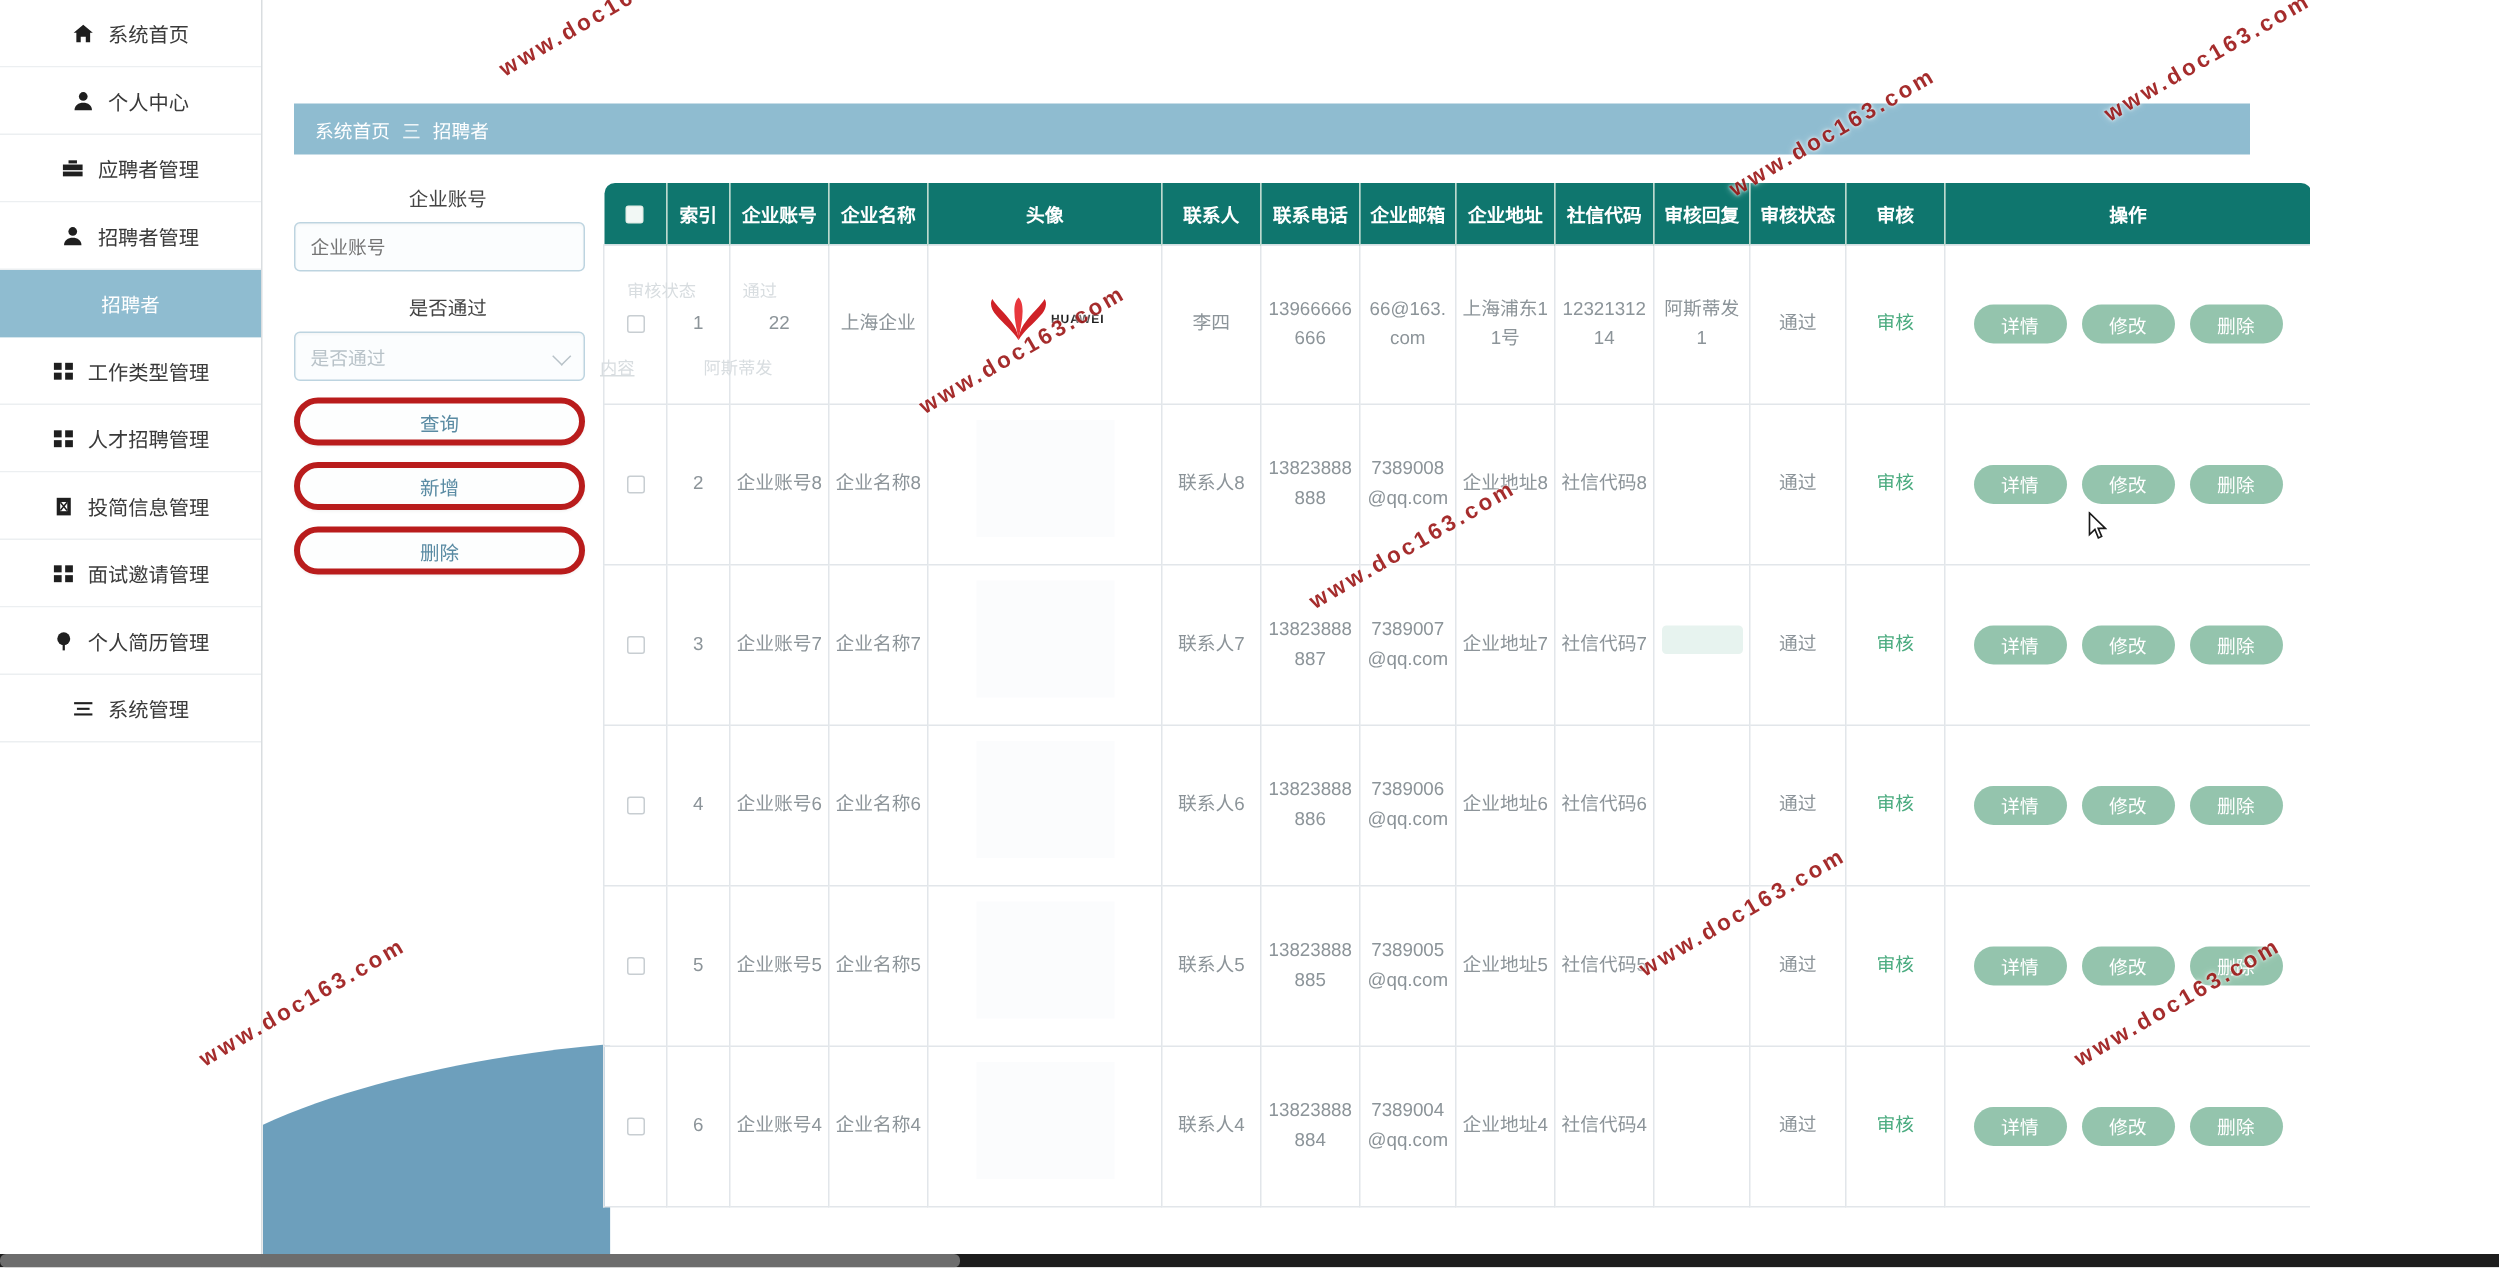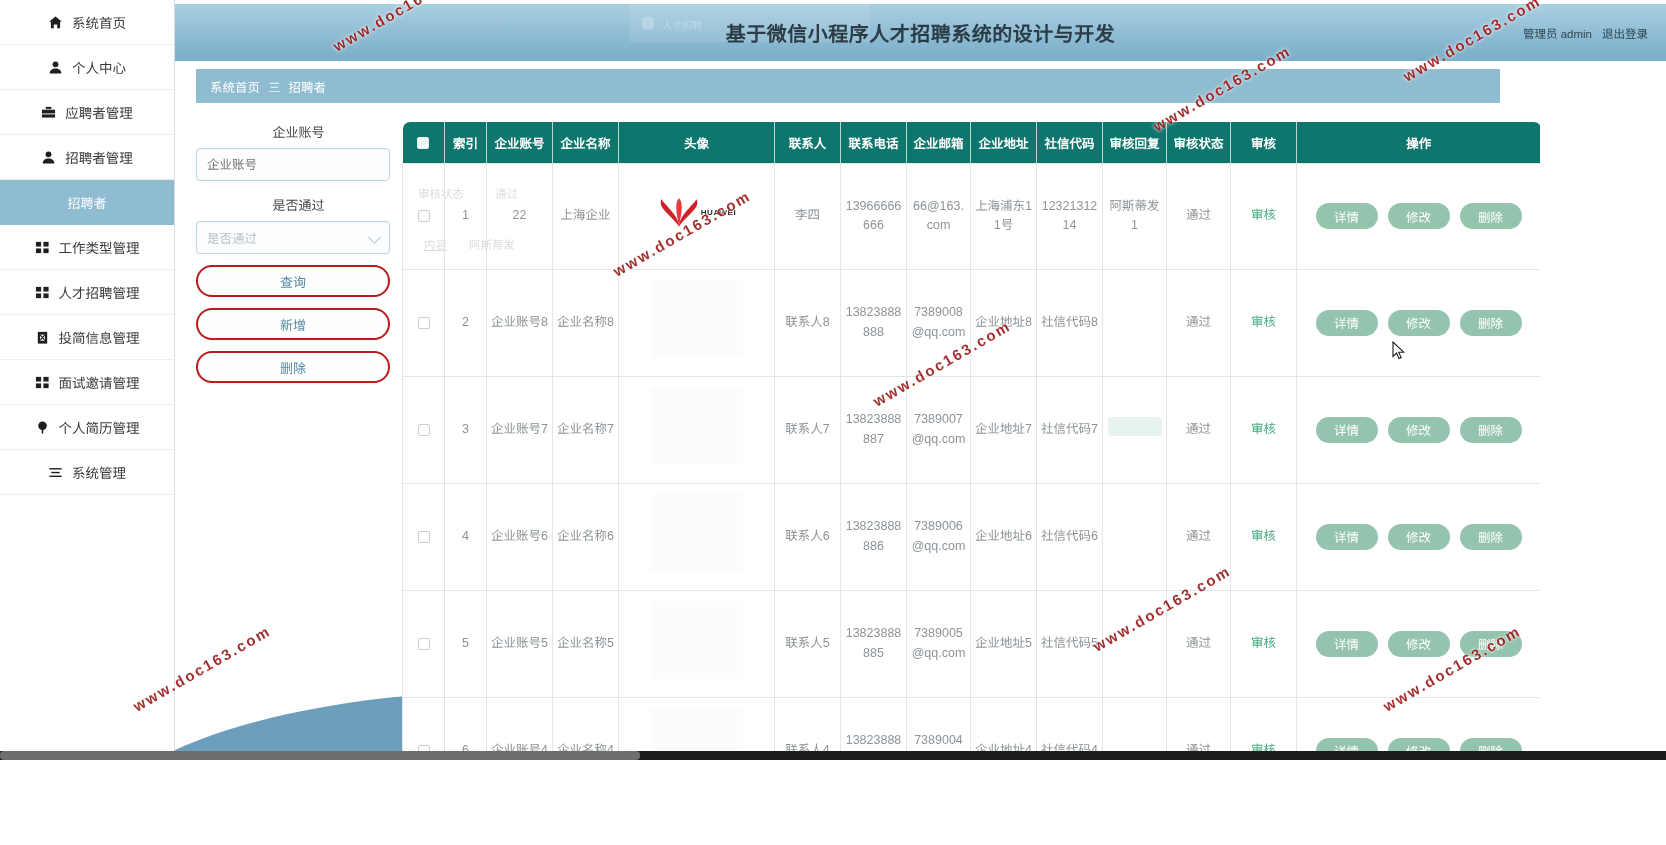--- a/index.html
+++ b/index.html
@@ -2,21 +2,21 @@
 <html lang="zh-CN"><head>
 <meta charset="utf-8">
 <title>招聘者管理</title>
 <style>
   * { box-sizing: border-box; margin: 0; padding: 0; }
   html, body {
     width: 1666px; height: 845px; overflow: hidden;
     font-family: "Liberation Sans", "DejaVu Sans", sans-serif;
     background: #ffffff;
   }
-  #app { position: relative; width: 1666px; height: 760px; overflow: hidden; background:#fff; }
+  #app { position: relative; width: 1666px; height: 845px; overflow: hidden; background:#fff; }
 
   
   #sidebar {
     position: absolute; left: 0; top: 0; width: 175px; height: 845px;
     background: #ffffff; border-right: 1px solid #d9dde0; z-index: 5;
   }
   .side-item {
     position: relative; height: 45px; display: flex; align-items: center;
     justify-content: center; gap: 9px;
     font-size: 13.5px; color: #3a3a3a; border-bottom: 1px solid #eceff1;
@@ -72,21 +72,21 @@
     box-shadow: inset 0 1px 2px rgba(0,0,0,0.03);
   }
   .f-select{ position:relative; }
   .f-select .chev {
     position:absolute; right:10px; top:11px; width:9px; height:9px;
     border-right:1.6px solid #b8c2c8; border-bottom:1.6px solid #b8c2c8;
     transform: rotate(45deg);
   }
   .gap { height: 14px; }
   .f-btn {
-    width: 194px; height: 32px; margin-top: 11px; border: 2px solid #b91c1c;
+    width: 194px; height: 32px; margin-top: 11px; border: 4px solid #b91c1c;
     border-radius: 17px; background: #fdfefe; color: #5a8ba3; font-size: 13px;
     display:flex; align-items:center; justify-content:center; cursor:pointer;
     box-shadow: 0 1px 2px rgba(0,0,0,0.05);
   }
 
   
   #wave { position:absolute; left:175px; top:600px; width:232px; height:245px; overflow:hidden; }
   #wave svg { display:block; }
 
   
@@ -250,31 +250,20 @@
           <svg width="15" height="15" viewBox="0 0 16 16">
             <rect x="1.5" y="3.3" width="13" height="1.5" fill="#1f1f1f"></rect>
             <rect x="3.5" y="7.3" width="9" height="1.5" fill="#1f1f1f"></rect>
             <rect x="1.5" y="11.3" width="13" height="1.5" fill="#1f1f1f"></rect>
           </svg>
         </span>
       <span>系统管理</span>
     </div>
   </nav>
 
-  <header id="topbar">
-    <div id="topbar-ghost">
-      <span class="g-dot"></span>
-      <span class="g-txt">人才招聘</span>
-    </div>
-    <h1 id="app-title">基于微信小程序人才招聘系统的设计与开发</h1>
-    <div id="topbar-right">
-      <span>管理员 admin</span>
-      <span class="lnk">退出登录</span>
-    </div>
-  </header>
   <div id="header-white"></div>
 
   <div id="breadcrumb">
     <span>系统首页</span>
     <span class="sep">三</span>
     <span>招聘者</span>
   </div>
 
   <div id="wave">
     <svg width="232" height="245" viewBox="0 0 232 245">
@@ -470,21 +459,21 @@
                 <button class="op-btn">修改</button>
                 <button class="op-btn">删除</button>
               </div>
             </td>
           </tr>
         </tbody>
     </table>
   </section>
 
   <div class="ghost-text" style="left:418px;top:185px;">审核状态</div>
-  <div class="ghost-text" style="left:424px;top:236px;text-decoration:underline;">内容</div>
+  <div class="ghost-text" style="left:400px;top:236px;text-decoration:underline;">内容</div>
   <div class="ghost-text" style="left:495px;top:185px;">通过</div>
   <div class="ghost-text" style="left:469px;top:236px;">阿斯蒂发</div>
 
   <svg id="cursor" viewBox="0 0 13 19">
     <path d="M1 1 L1 15.4 L4.6 12 L6.9 17.6 L9.1 16.6 L6.8 11.2 L11.6 11.2 Z" fill="#ffffff" stroke="#1a1a1a" stroke-width="1.1"></path>
   </svg>
 
   <div class="wm" style="left:330px;top:40px;">www.doc163.com</div>
   <div class="wm" style="left:610px;top:265px;">www.doc163.com</div>
   <div class="wm" style="left:870px;top:395px;">www.doc163.com</div>

